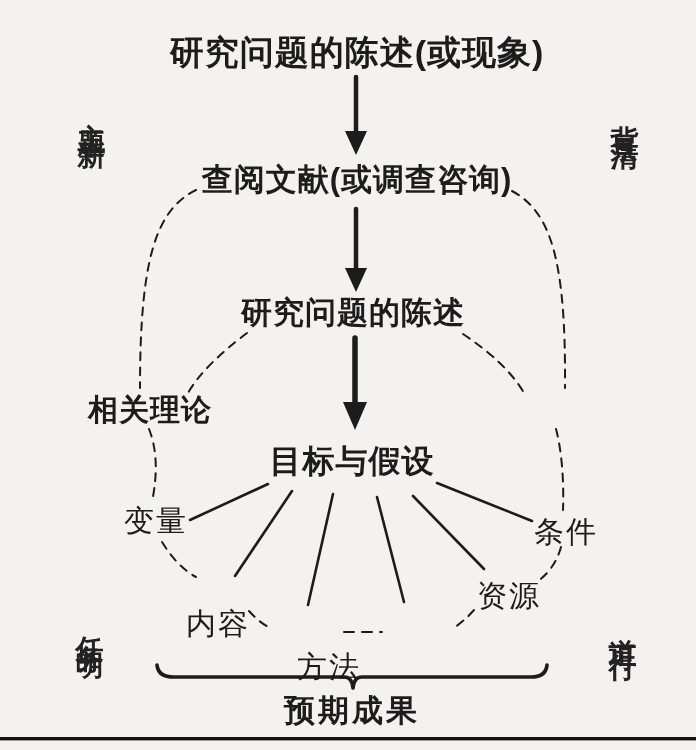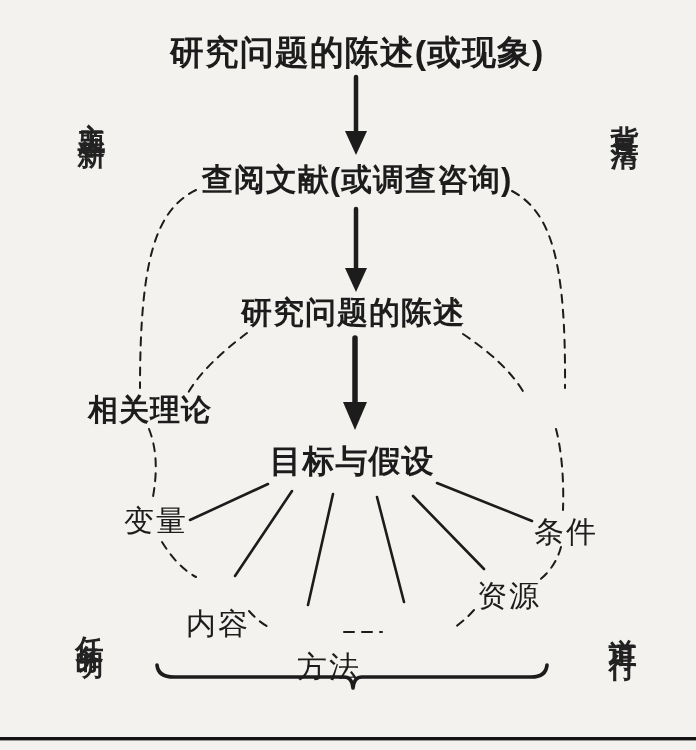--- a/index.html
+++ b/index.html
@@ -97,19 +97,20 @@
   <div class="t ctx" style="left:150px;top:410px;">相关理论</div>
 
   <div class="t hub" style="left:352px;top:462px;">目标与假设</div>
 
   <div class="t spoke" style="left:156px;top:521px;">变量</div>
   <div class="t spoke" style="left:218px;top:624px;">内容</div>
   <div class="t spoke" style="left:309px;top:667px;margin-left:20px;">方法</div>
   <div class="t spoke" style="left:509px;top:596px;">资源</div>
   <div class="t spoke" style="left:566px;top:532px;">条件</div>
 
+  <div class="t outcome" style="left:352px;top:711px;">预期成果</div>
 
   <div class="vnote" style="left:72px;top:100px;">主题新</div>
   <div class="vnote" style="left:605px;top:103px;">背景清</div>
   <div class="vnote" style="left:70px;top:614px;">任务明</div>
   <div class="vnote" style="left:603px;top:616px;">道可行</div>
 
 </div>
 
 </body></html>

